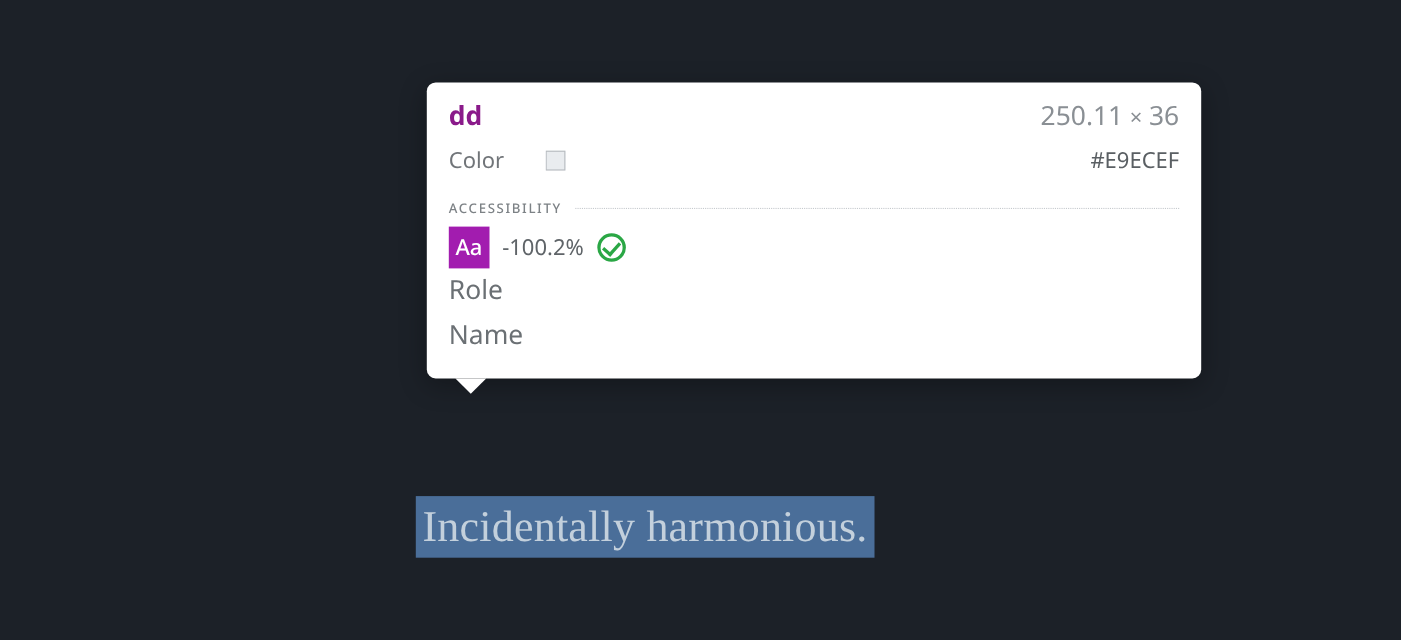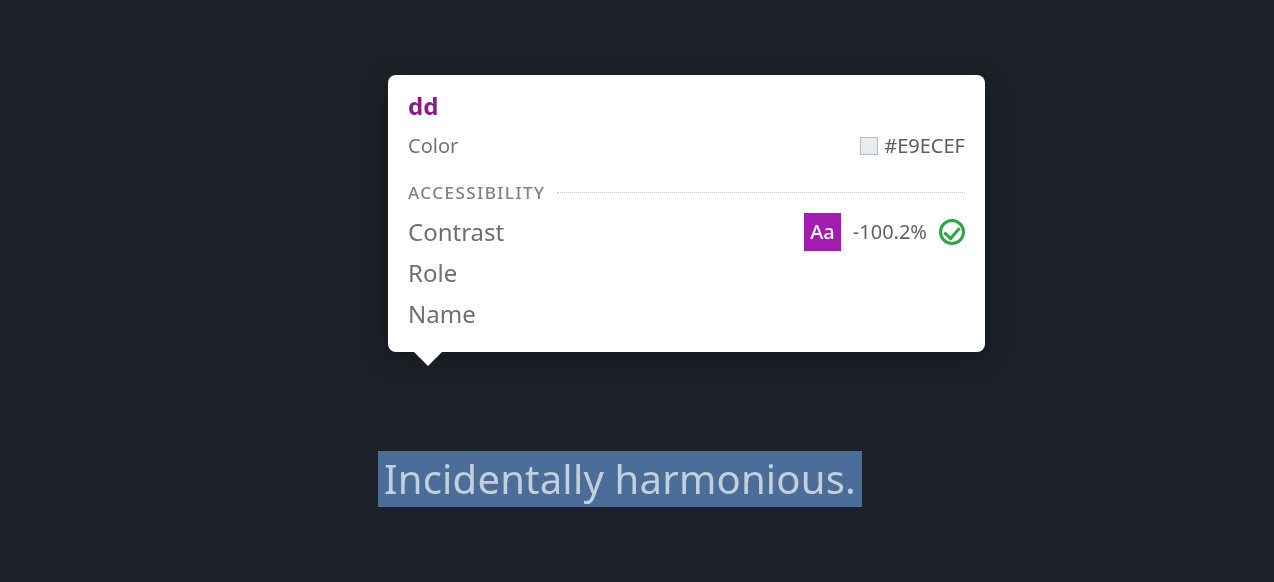--- a/index.html
+++ b/index.html
@@ -16,27 +16,28 @@
     position: absolute;
     left: 378px;
     top: 451px;
     background: #4a6e99;
     color: #c3d0dc;
     font-size: 40px;
     font-weight: 400;
     padding: 0 6px;
     line-height: 1.4;
     letter-spacing: 0.2px;
+    font-family: Liberation Serif, serif;
   }
 
   .tooltip {
     position: absolute;
     left: 388px;
     top: 75px;
-    width: 597px;
+    width: 704px;
     background: #ffffff;
     border-radius: 8px;
     box-shadow: 0 6px 24px rgba(0,0,0,0.3);
     padding: 14px 20px 18px 20px;
   }
 
   .tooltip::after {
     content: "";
     position: absolute;
     bottom: -14px;
@@ -92,21 +93,21 @@
     flex: 1;
     text-align: right;
     white-space: nowrap;
     overflow: hidden;
     text-overflow: ellipsis;
   }
 
   .color-row .row-value {
     display: flex;
     align-items: center;
-    justify-content: flex-end;
+    justify-content: space-between;
     gap: 6px;
   }
 
   .swatch {
     width: 18px;
     height: 18px;
     background: #E9ECEF;
     border: 1px solid #b7bcc0;
     display: inline-block;
   }
@@ -120,21 +121,21 @@
 
   .section-header {
     display: flex;
     align-items: center;
     margin-top: 20px;
     margin-bottom: 8px;
     gap: 12px;
   }
   .section-header .section-title {
     color: #7d8286;
-    font-size: 17px;
+    font-size: 12px;
     letter-spacing: 1.5px;
     font-weight: 500;
   }
   .section-header .rule {
     flex: 1;
     border-top: 1px dotted #c5c9cd;
     height: 0;
   }
 
   .a11y-row {
@@ -207,38 +208,42 @@
 </style>
 </head>
 <body>
 
 <div class="highlighted-element">Incidentally harmonious.</div>
 
 <div class="tooltip">
 
   <div class="tip-header">
     <span class="tag-name">dd</span>
+    <span class="dimensions">
+      <span>250.11</span>
+      <span class="times">×</span>
+      <span>36</span>
+    </span>
   </div>
 
   <div class="tip-row color-row">
     <span class="row-label">Color</span>
     <span class="row-value">
       <span class="swatch"></span>
       <span>#E9ECEF</span>
     </span>
   </div>
 
 
   <div class="section-header">
     <span class="section-title">ACCESSIBILITY</span>
     <span class="rule"></span>
   </div>
 
   <div class="a11y-row">
-    <span class="row-label">Contrast</span>
     <span class="row-right">
       <span class="aa-badge">Aa</span>
       <span class="contrast-value">-100.2%</span>
       <span class="check-icon"></span>
     </span>
   </div>
 
   <div class="a11y-row">
     <span class="row-label">Role</span>
   </div>

